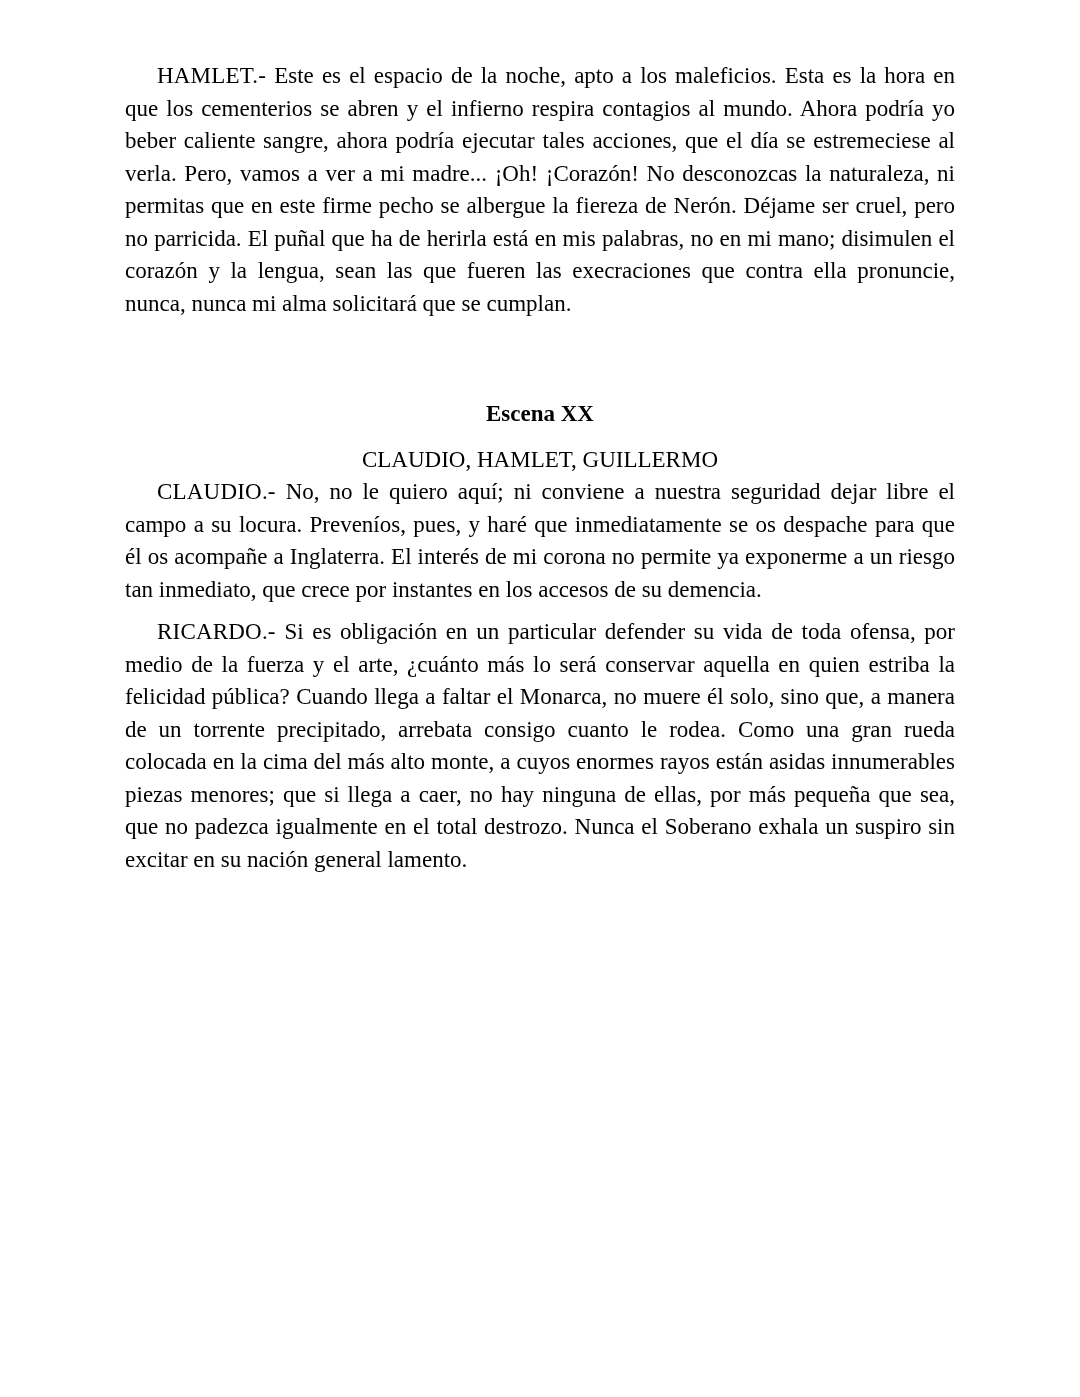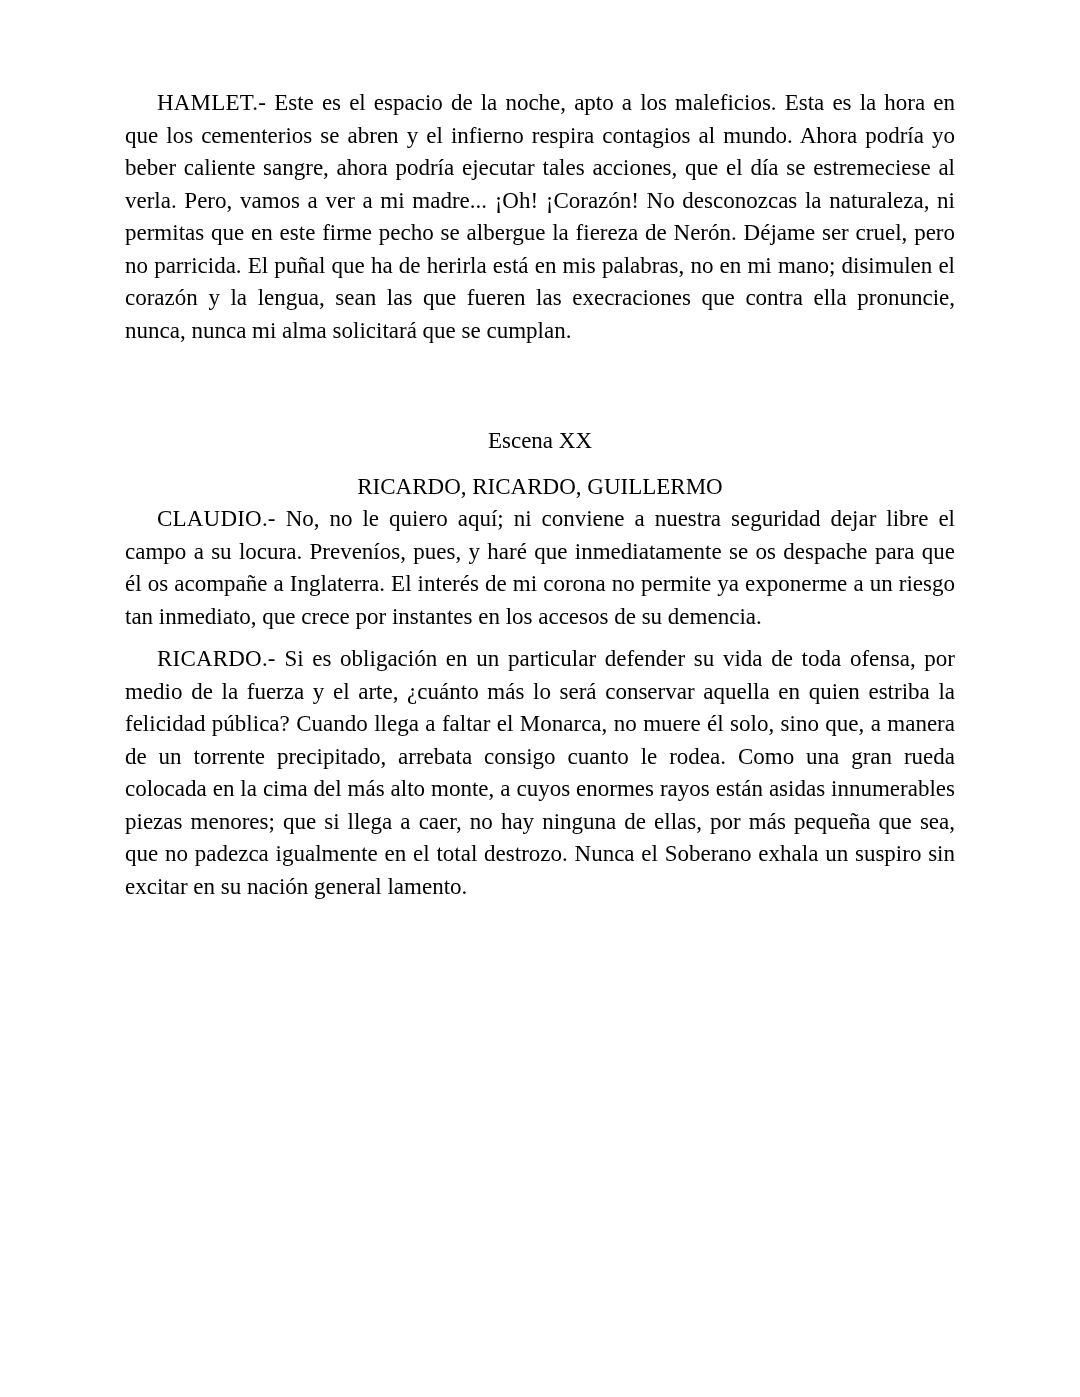--- a/index.html
+++ b/index.html
@@ -11,36 +11,36 @@
     width: 1080px;
     height: 1397px;
     color: #000000;
     font-family: "Liberation Serif", "DejaVu Serif", serif;
     overflow: hidden;
   }
   .page {
     box-sizing: border-box;
     width: 1080px;
     height: 1397px;
-    padding: 87px 125px 0 125px;
+    padding: 60px 125px 0 125px;
     font-size: 23px;
     line-height: 32.5px;
   }
   .para {
     margin: 0;
     text-align: justify;
     text-indent: 32px;
   }
   .speaker {
     letter-spacing: 0.2px;
   }
   .scene-title {
     margin: 78px 0 0 0;
     font-size: 23px;
-    font-weight: normal;
+    font-weight: bold;
     text-align: center;
     text-indent: 0;
   }
   .scene-line {
     margin: 13px 0 0 0;
     text-align: center;
     text-indent: 0;
   }
   .dialogue-first {
   }
@@ -49,20 +49,20 @@
   }
 </style>
 </head>
 <body>
 
 <div class="page">
 
   <p class="para"><span class="speaker">HAMLET.-</span> <span>Este es el espacio de la noche, apto a los maleficios. Esta es la hora en que los cementerios se abren y el infierno respira contagios al mundo. Ahora podría yo beber caliente sangre, ahora podría ejecutar tales acciones, que el día se estremeciese al verla. Pero, vamos a ver a mi madre... ¡Oh! ¡Corazón! No desconozcas la naturaleza, ni permitas que en este firme pecho se albergue la fiereza de Nerón. Déjame ser cruel, pero no parricida. El puñal que ha de herirla está en mis palabras, no en mi mano; disimulen el corazón y la lengua, sean las que fueren las execraciones que contra ella pronuncie, nunca, nunca mi alma solicitará que se cumplan.</span></p>
 
   <h2 class="scene-title">Escena XX</h2>
-  <p class="scene-line">RICARDO, RICARDO, GUILLERMO</p>
+  <p class="scene-line">CLAUDIO, HAMLET, GUILLERMO</p>
 
   <p class="para dialogue-first"><span class="speaker">CLAUDIO.-</span> <span>No, no le quiero aquí; ni conviene a nuestra seguridad dejar libre el campo a su locura. Preveníos, pues, y haré que inmediatamente se os despache para que él os acompañe a Inglaterra. El interés de mi corona no permite ya exponerme a un riesgo tan inmediato, que crece por instantes en los accesos de su demencia.</span></p>
 
 
   <p class="para dialogue-next"><span class="speaker">RICARDO.-</span> <span>Si es obligación en un particular defender su vida de toda ofensa, por medio de la fuerza y el arte, ¿cuánto más lo será conservar aquella en quien estriba la felicidad pública? Cuando llega a faltar el Monarca, no muere él solo, sino que, a manera de un torrente precipitado, arrebata consigo cuanto le rodea. Como una gran rueda colocada en la cima del más alto monte, a cuyos enormes rayos están asidas innumerables piezas menores; que si llega a caer, no hay ninguna de ellas, por más pequeña que sea, que no padezca igualmente en el total destrozo. Nunca el Soberano exhala un suspiro sin excitar en su nación general lamento.</span></p>
 
 </div>
 
 </body></html>

